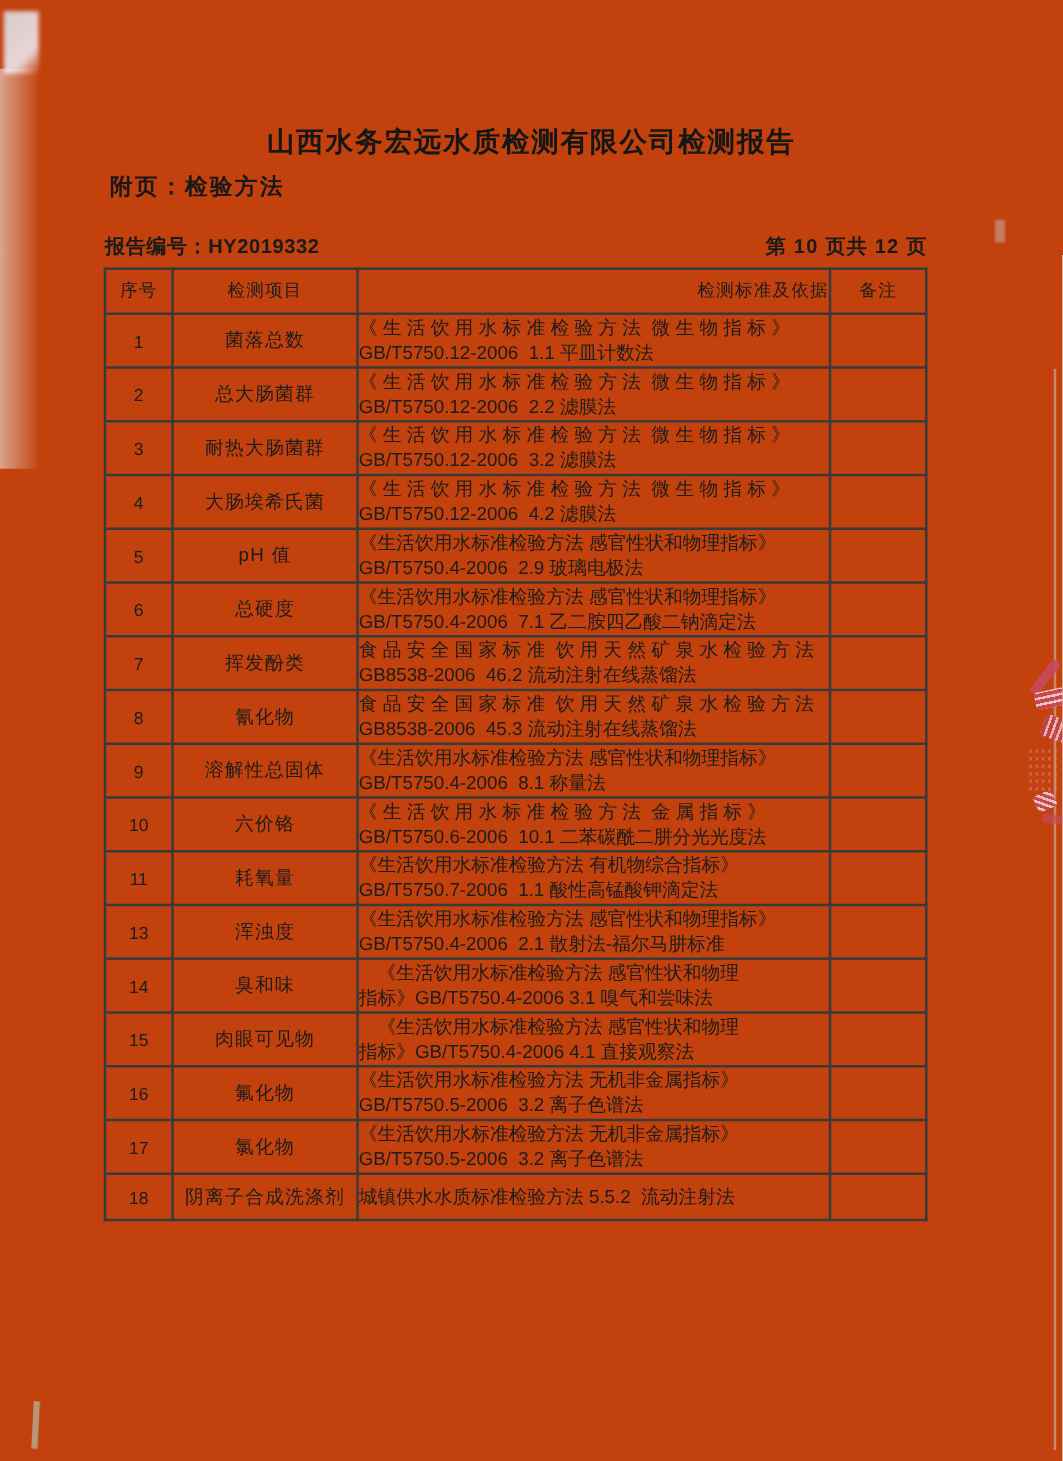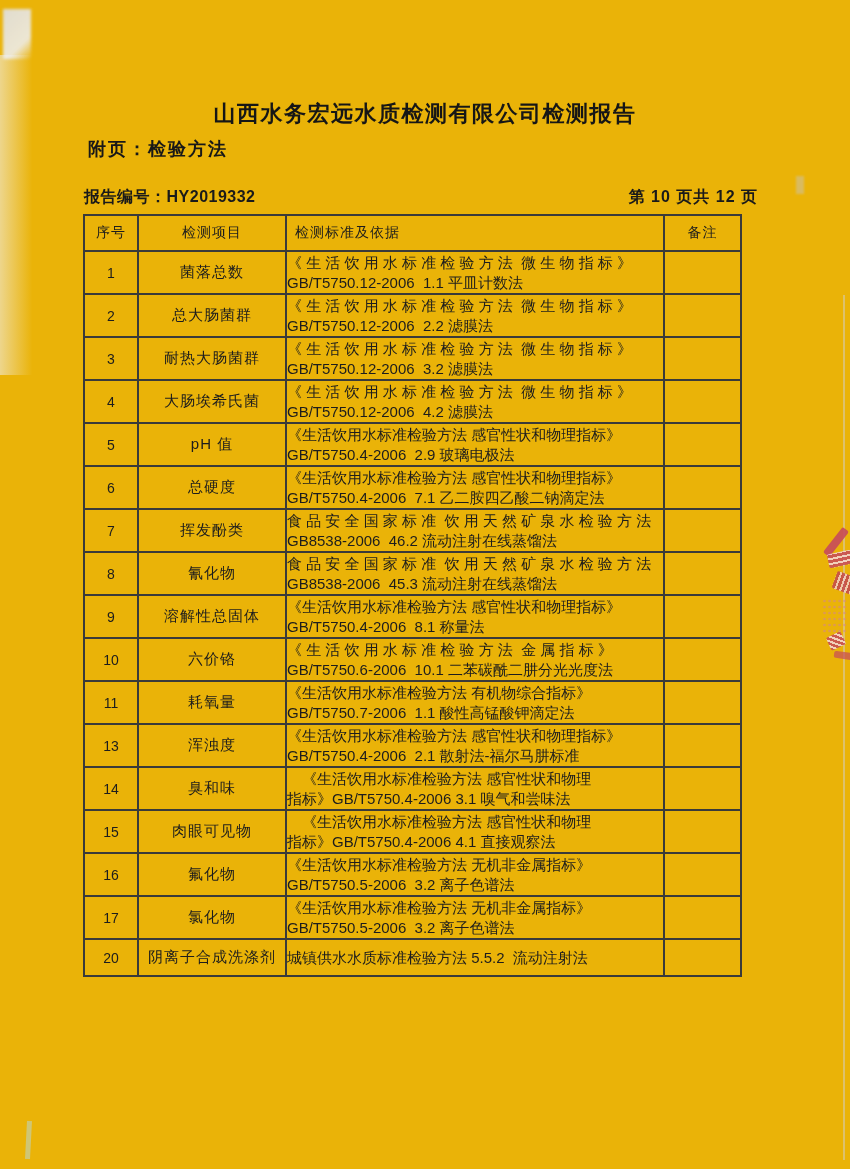--- a/index.html
+++ b/index.html
@@ -1,46 +1,46 @@
 <!DOCTYPE html>
 <html><head>
 <meta charset="utf-8">
 <style>
   html,body { margin:0; padding:0; background:#ffffff; }
   .page {
     position:relative; width:850px; height:1169px; margin:0 auto;
-    background:#eab308; overflow:hidden; color:#1c1c1c;
+    background:#c2410c; overflow:hidden; color:#1c1c1c;
     font-family:"Liberation Sans","DejaVu Sans",sans-serif;
   }
   
   .doc-title {
     position:absolute; top:99px; left:0; right:0; text-align:center;
     font-size:22px; font-weight:bold; letter-spacing:1.5px; color:#161616;
   }
   .section-label {
     position:absolute; top:137px; left:62px;
     font-size:18px; font-weight:bold; letter-spacing:2px; color:#181818;padding-left:26px;
   }
-  .meta-row { position:absolute; top:187px; left:84px; right:92px; height:20px; font-size:16px; }
+  .meta-row { position:absolute; top:187px; left:84px; right:108px; height:20px; font-size:16px; }
   .report-no { position:absolute; left:0; top:0; font-weight:bold; letter-spacing:.5px; color:#1a1a1a; }
   .page-info { position:absolute; right:0; top:0; font-weight:bold; letter-spacing:1px; color:#1a1a1a; }
   
   table.methods {
     position:absolute; top:214px; left:83px; width:657px;
     border-collapse:collapse; table-layout:fixed;
     font-size:15px; color:#1d1d1d;
   }
   table.methods col.w-no   { width:54px; }
   table.methods col.w-item { width:148px; }
   table.methods col.w-std  { width:378px; }
   table.methods col.w-rem  { width:77px; }
   table.methods th, table.methods td { border:2px solid #3a3a3a; padding:0; vertical-align:middle; }
   table.methods thead tr { height:36px; }
   table.methods th { font-weight:normal; font-size:14px; letter-spacing:1px; }
-  table.methods th.h-std { text-align:left; padding-left:8px; }
+  table.methods th.h-std { text-align:right; padding-left:8px; }
   table.methods tbody tr { height:43px; }
   table.methods tbody tr.single { height:37px; }
   td.c-no  { text-align:center; font-size:14px; }
   td.c-item{ text-align:center; letter-spacing:1px; }
   td.c-std { padding:1px 4px 1px 8px; }
   .std-line { white-space:pre; line-height:20px; overflow:hidden; }
   
   .smudge-tl {
     position:absolute; left:3px; top:9px; width:28px; height:50px;
     background:linear-gradient(135deg,#dfe3f0 0%,#eef0f7 70%,transparent 100%);
@@ -257,21 +257,21 @@
         <tr>
           <td class="c-no">17</td>
           <td class="c-item">氯化物</td>
           <td class="c-std">
             <div class="std-line">《生活饮用水标准检验方法 无机非金属指标》</div>
             <div class="std-line">GB/T5750.5-2006  3.2 离子色谱法</div>
           </td>
           <td class="c-rem"></td>
         </tr>
         <tr class="single">
-          <td class="c-no">20</td>
+          <td class="c-no">18</td>
           <td class="c-item">阴离子合成洗涤剂</td>
           <td class="c-std">
             <div class="std-line">城镇供水水质标准检验方法 5.5.2  流动注射法</div>
           </td>
           <td class="c-rem"></td>
         </tr>
       </tbody>
   </table>
 
 </div>

